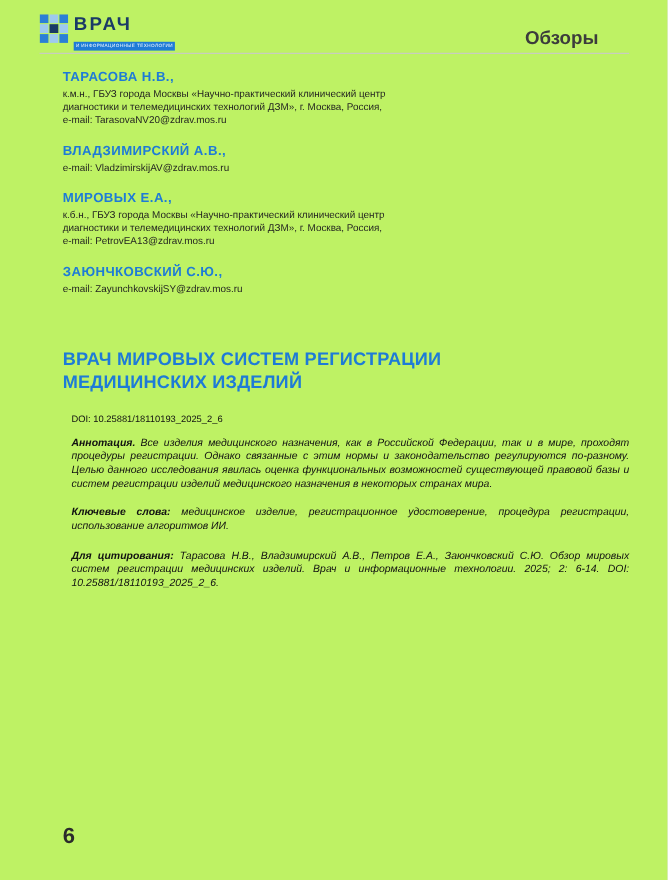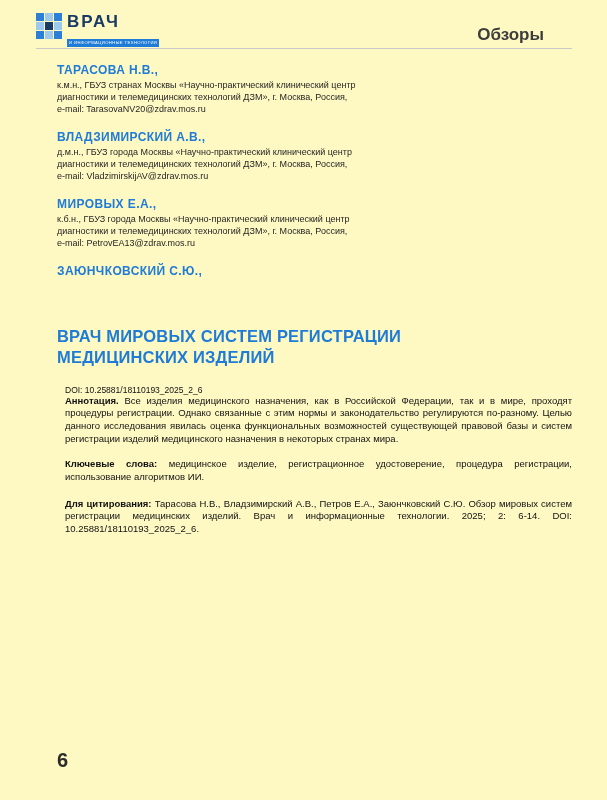--- a/index.html
+++ b/index.html
@@ -1,19 +1,19 @@
 <!DOCTYPE html>
 <html style="--accent: #1e7bd7; --logo_navy: #1a3a66; --rule_gray: #c9c9c9; --text: #1a1a1a;"><head>
 <meta charset="utf-8">
 <style>
   * { margin:0; padding:0; box-sizing:border-box; }
   html,body { background:#f3f3f3; }
   .page {
     width:607px; height:800px; margin:0 auto; position:relative;
-    background:#fef9c3; overflow:hidden;
+    background:#bef264; overflow:hidden;
     outline:1px solid #d9d9d9;
     font-family:"Liberation Sans","DejaVu Sans",sans-serif;
     color:var(--text,#1a1a1a);
   }
   
   .header { position:absolute; top:13px; left:36px; right:35px;
             display:flex; justify-content:space-between; align-items:flex-start; }
   .logo { display:flex; gap:5px; align-items:flex-start; }
   .logo-icon svg { display:block; }
   .logo-title { font-size:17px; font-weight:bold; color:var(--logo_navy,#1a3a66);
@@ -28,22 +28,22 @@
   
   .content { position:absolute; top:63px; left:57px; right:35px; }
   .author { margin-bottom:14px; }
   .author-name { color:var(--accent,#1e7bd7); font-weight:bold; font-size:12px;
                  letter-spacing:0.4px; margin-bottom:3px; }
   .author-info { font-size:9px; line-height:1.33; color:#1f1f1f; max-width:308px; }
   .article-title { color:var(--accent,#1e7bd7); font-weight:bold; font-size:16.5px;
                    line-height:1.27; letter-spacing:0.2px; max-width:380px;
                    margin-top:48px; margin-bottom:17px; }
   .meta { margin-left:8px; }
-  .doi { font-size:8.5px; color:#111; }
-  .para { font-size:9.5px; text-align:justify;
+  .doi { font-size:8.5px; color:#111; margin-bottom:11px; }
+  .para { font-size:9.5px; font-style:italic; text-align:justify;
           line-height:1.35; color:#111; margin-bottom:12px; }
   .para .label { font-weight:bold; }
   .cite { margin-top:14px; }
   .page-number { position:absolute; left:57px; bottom:28px;
                  font-size:20px; font-weight:bold; color:#2b2b2b; }
 </style>
 </head>
 <body>
 
 <div class="page">
@@ -70,35 +70,35 @@
     </div>
     <div class="section-label">Обзоры</div>
   </header>
   <div class="header-rule"></div>
 
   <main class="content">
 
     <section class="authors">
       <div class="author">
         <div class="author-name">ТАРАСОВА Н.В.,</div>
-        <div class="author-info">к.м.н., ГБУЗ странах Москвы «Научно-практический клинический центр диагностики и телемедицинских технологий ДЗМ», г. Москва, Россия,</div>
+        <div class="author-info">к.м.н., ГБУЗ города Москвы «Научно-практический клинический центр диагностики и телемедицинских технологий ДЗМ», г. Москва, Россия,</div>
         <div class="author-info">e-mail: TarasovaNV20@zdrav.mos.ru</div>
       </div>
       <div class="author">
         <div class="author-name">ВЛАДЗИМИРСКИЙ А.В.,</div>
-        <div class="author-info">д.м.н., ГБУЗ города Москвы «Научно-практический клинический центр диагностики и телемедицинских технологий ДЗМ», г. Москва, Россия,</div>
         <div class="author-info">e-mail: VladzimirskijAV@zdrav.mos.ru</div>
       </div>
       <div class="author">
         <div class="author-name">МИРОВЫХ Е.А.,</div>
         <div class="author-info">к.б.н., ГБУЗ города Москвы «Научно-практический клинический центр диагностики и телемедицинских технологий ДЗМ», г. Москва, Россия,</div>
         <div class="author-info">e-mail: PetrovEA13@zdrav.mos.ru</div>
       </div>
       <div class="author">
         <div class="author-name">ЗАЮНЧКОВСКИЙ С.Ю.,</div>
+        <div class="author-info">e-mail: ZayunchkovskijSY@zdrav.mos.ru</div>
       </div>
     </section>
 
     <h1 class="article-title">ВРАЧ МИРОВЫХ СИСТЕМ РЕГИСТРАЦИИ МЕДИЦИНСКИХ ИЗДЕЛИЙ</h1>
 
     <div class="meta">
       <div class="doi">DOI: 10.25881/18110193_2025_2_6</div>
 
       <p class="para">
         <span class="label">Аннотация.</span>

